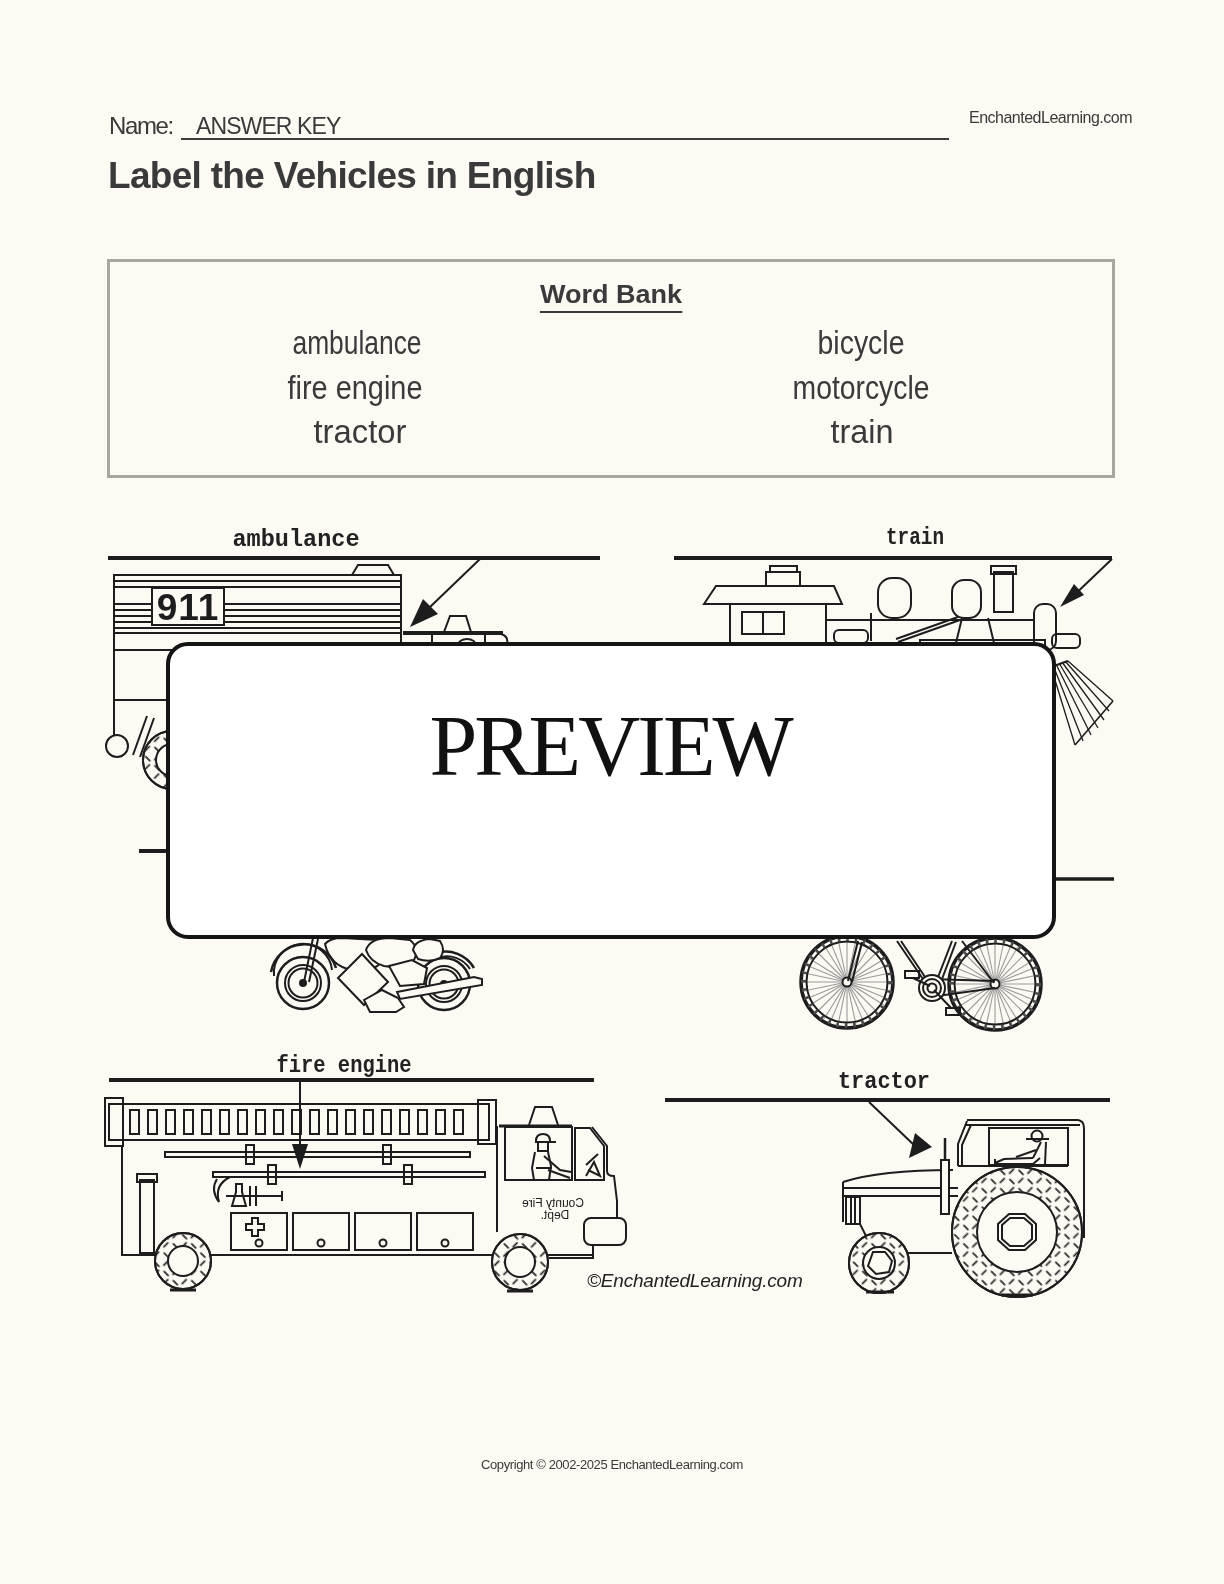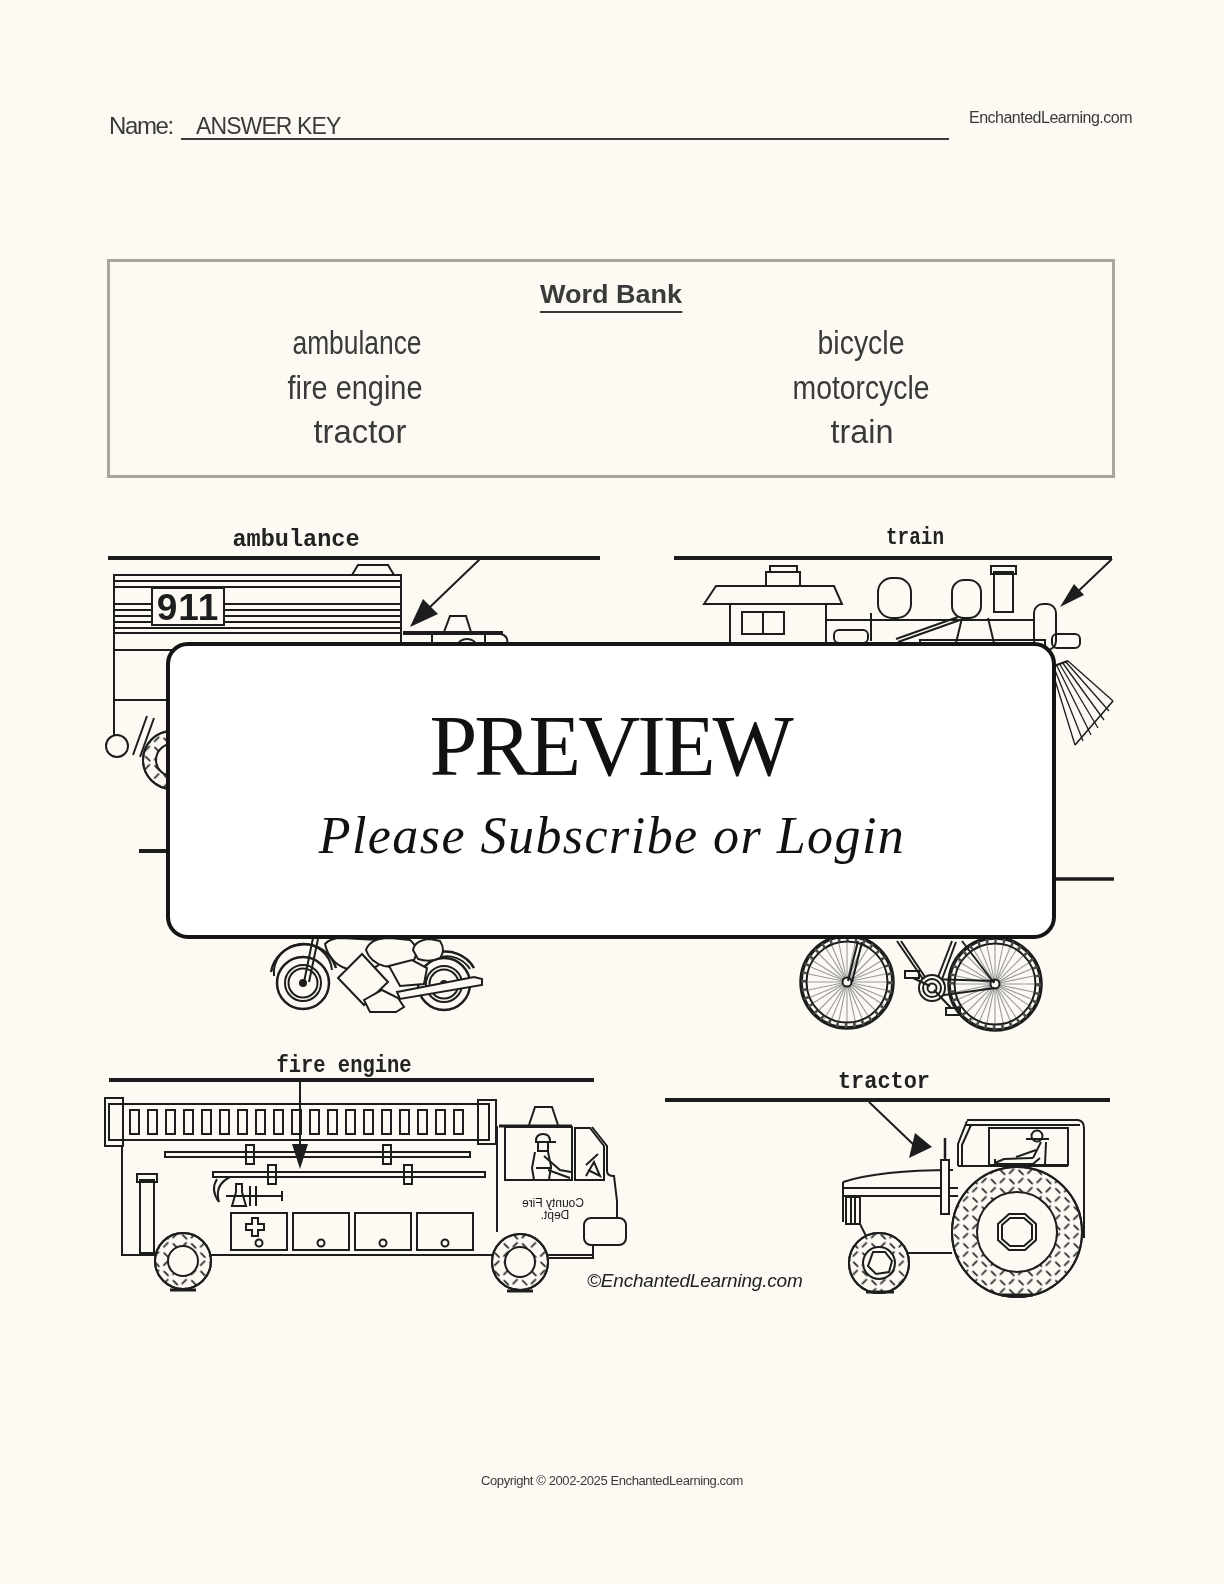--- a/index.html
+++ b/index.html
@@ -10,20 +10,21 @@
 </style>
 </head>
 <body>
 <div id="page">
 
   <div class="abs" id="nameLbl" style="left:109px;top:112px;font-size:24px;letter-spacing:-1.4px;">Name:</div>
   <div class="abs" id="answerKey" style="left:190px;top:113px;font-size:23px;letter-spacing:-0.9px;margin-left:6px;">ANSWER KEY</div>
   <div class="abs" style="left:181px;top:138px;width:768px;height:2px;background:#3c3c3c;"></div>
   <div class="abs" id="elcom" style="left:969px;top:109px;font-size:16px;letter-spacing:-0.5px;">EnchantedLearning.com</div>
 
+  <div class="abs" id="title" style="left:108px;top:155px;font-size:37px;font-weight:bold;letter-spacing:-0.7px;">Label the Vehicles in English</div>
 
   <div class="abs" style="left:107px;top:259px;width:1002px;height:213px;border:3px solid #a8a69e;"></div>
   <div class="abs" style="left:611px;top:279px;font-size:26px;font-weight:bold;border-bottom:2.5px solid #3a3a3a;padding-bottom:1px;transform:translateX(-50%) scaleX(1.04);">Word Bank</div>
   <div class="abs" style="left:357px;top:323px;font-size:34px;transform:translateX(-50%) scaleX(0.776);">ambulance</div>
   <div class="abs" style="left:355px;top:368px;font-size:34px;transform:translateX(-50%) scaleX(0.850);">fire engine</div>
   <div class="abs" style="left:360px;top:412px;font-size:34px;transform:translateX(-50%) scaleX(0.965);">tractor</div>
   <div class="abs" style="left:861px;top:323px;font-size:34px;transform:translateX(-50%) scaleX(0.837);">bicycle</div>
   <div class="abs" style="left:861px;top:368px;font-size:34px;transform:translateX(-50%) scaleX(0.833);">motorcycle</div>
   <div class="abs" style="left:862px;top:412px;font-size:34px;transform:translateX(-50%) scaleX(0.953);">train</div>
 
@@ -341,16 +342,15 @@
 
   <div class="abs" style="left:296px;top:526px;font-family:'Liberation Mono',monospace;font-weight:bold;font-size:24px;color:#222;transform:translateX(-50%) scaleX(0.980);">ambulance</div>
   <div class="abs" style="left:915px;top:524px;font-family:'Liberation Mono',monospace;font-weight:bold;font-size:24px;color:#222;transform:translateX(-50%) scaleX(0.806);">train</div>
   <div class="abs" style="left:344px;top:1052px;font-family:'Liberation Mono',monospace;font-weight:bold;font-size:24px;color:#222;transform:translateX(-50%) scaleX(0.852);">fire engine</div>
   <div class="abs" style="left:884px;top:1068px;font-family:'Liberation Mono',monospace;font-weight:bold;font-size:24px;color:#222;transform:translateX(-50%) scaleX(0.913);">tractor</div>
 
   <div class="abs" style="left:587px;top:1270px;font-size:19px;color:#222;letter-spacing:-0.2px;font-style:italic;">©EnchantedLearning.com</div>
 
   <div class="abs" style="left:165.5px;top:642px;width:882px;height:289px;background:#ffffff;border:4.5px solid #151515;border-radius:22px;z-index:5;"></div>
   <div class="abs ctr" style="left:610px;top:696px;font-family:'Liberation Serif',serif;font-size:86px;letter-spacing:-3px;color:#111;z-index:6;text-align:right;">PREVIEW</div>
-  <div class="abs ctr" style="left:612px;top:806px;font-family:'Liberation Serif',serif;font-style:italic;font-size:52px;letter-spacing:1.45px;color:#111;z-index:6;">Please Subscribe or Login</div>
-
-  <div class="abs ctr" style="left:612px;top:1457px;font-size:13px;letter-spacing:-0.4px;margin-top:16px;">Copyright © 2002-2025 EnchantedLearning.com</div>
+
+  <div class="abs ctr" style="left:612px;top:1457px;font-size:13px;letter-spacing:-0.4px;">Copyright © 2002-2025 EnchantedLearning.com</div>
 </div>
 
 </body></html>

